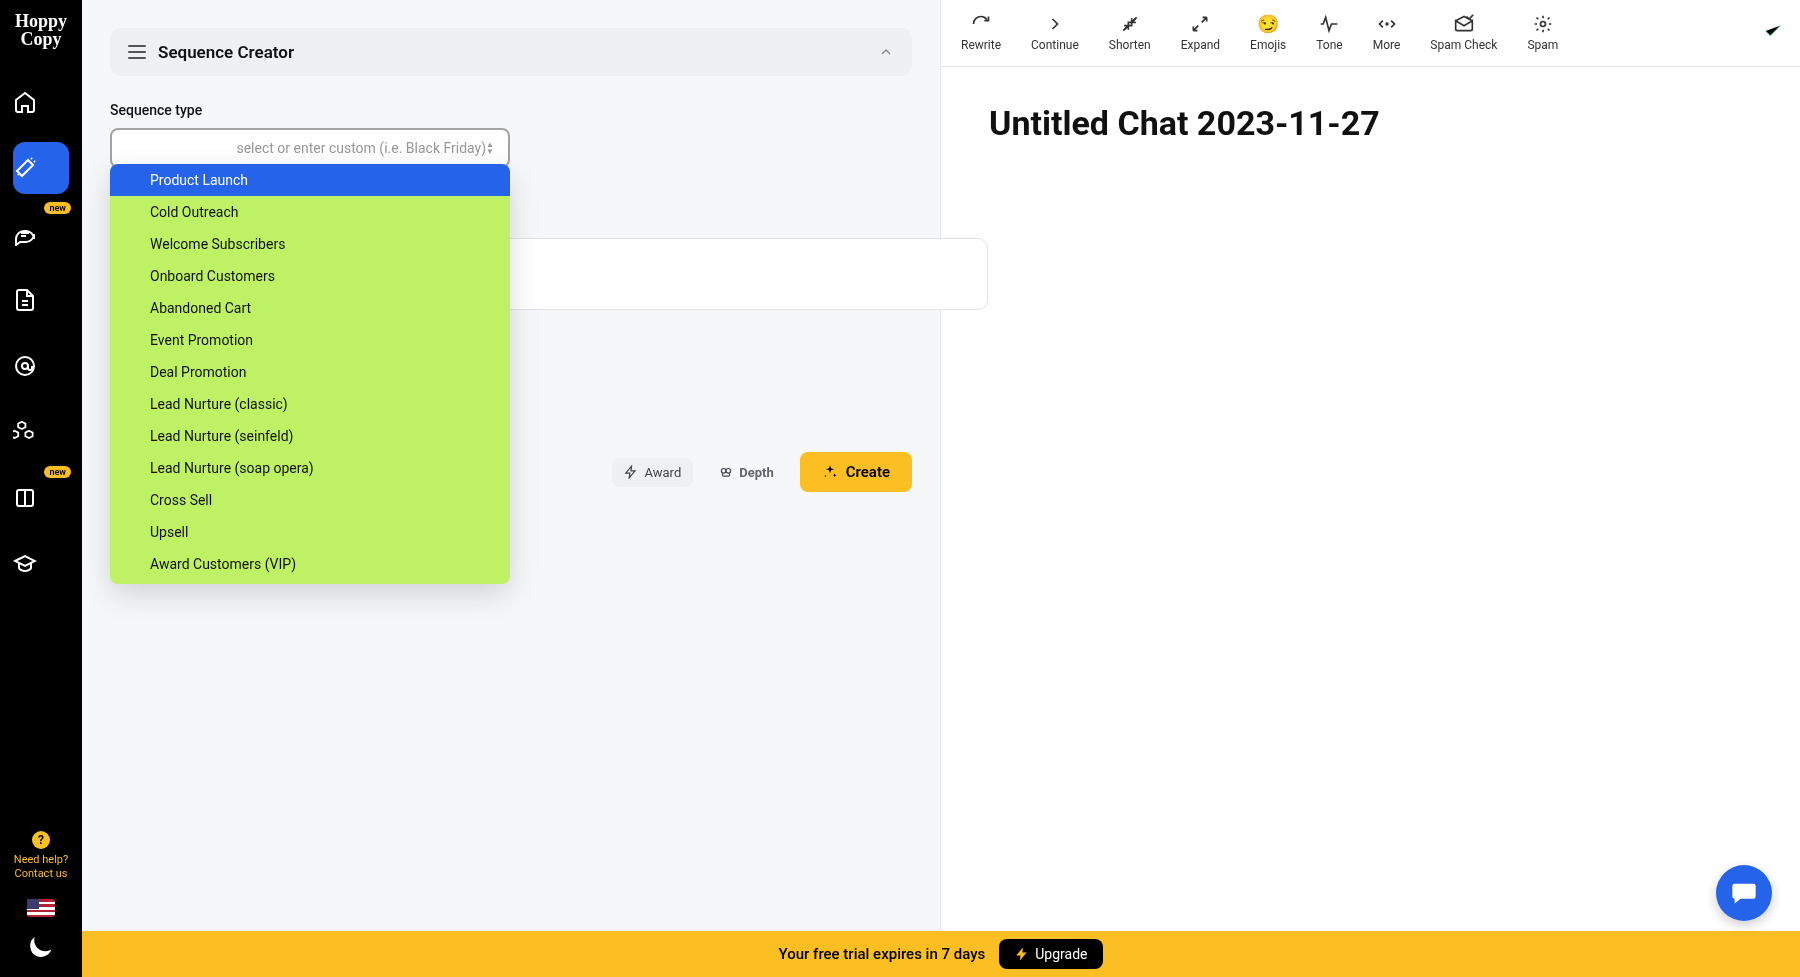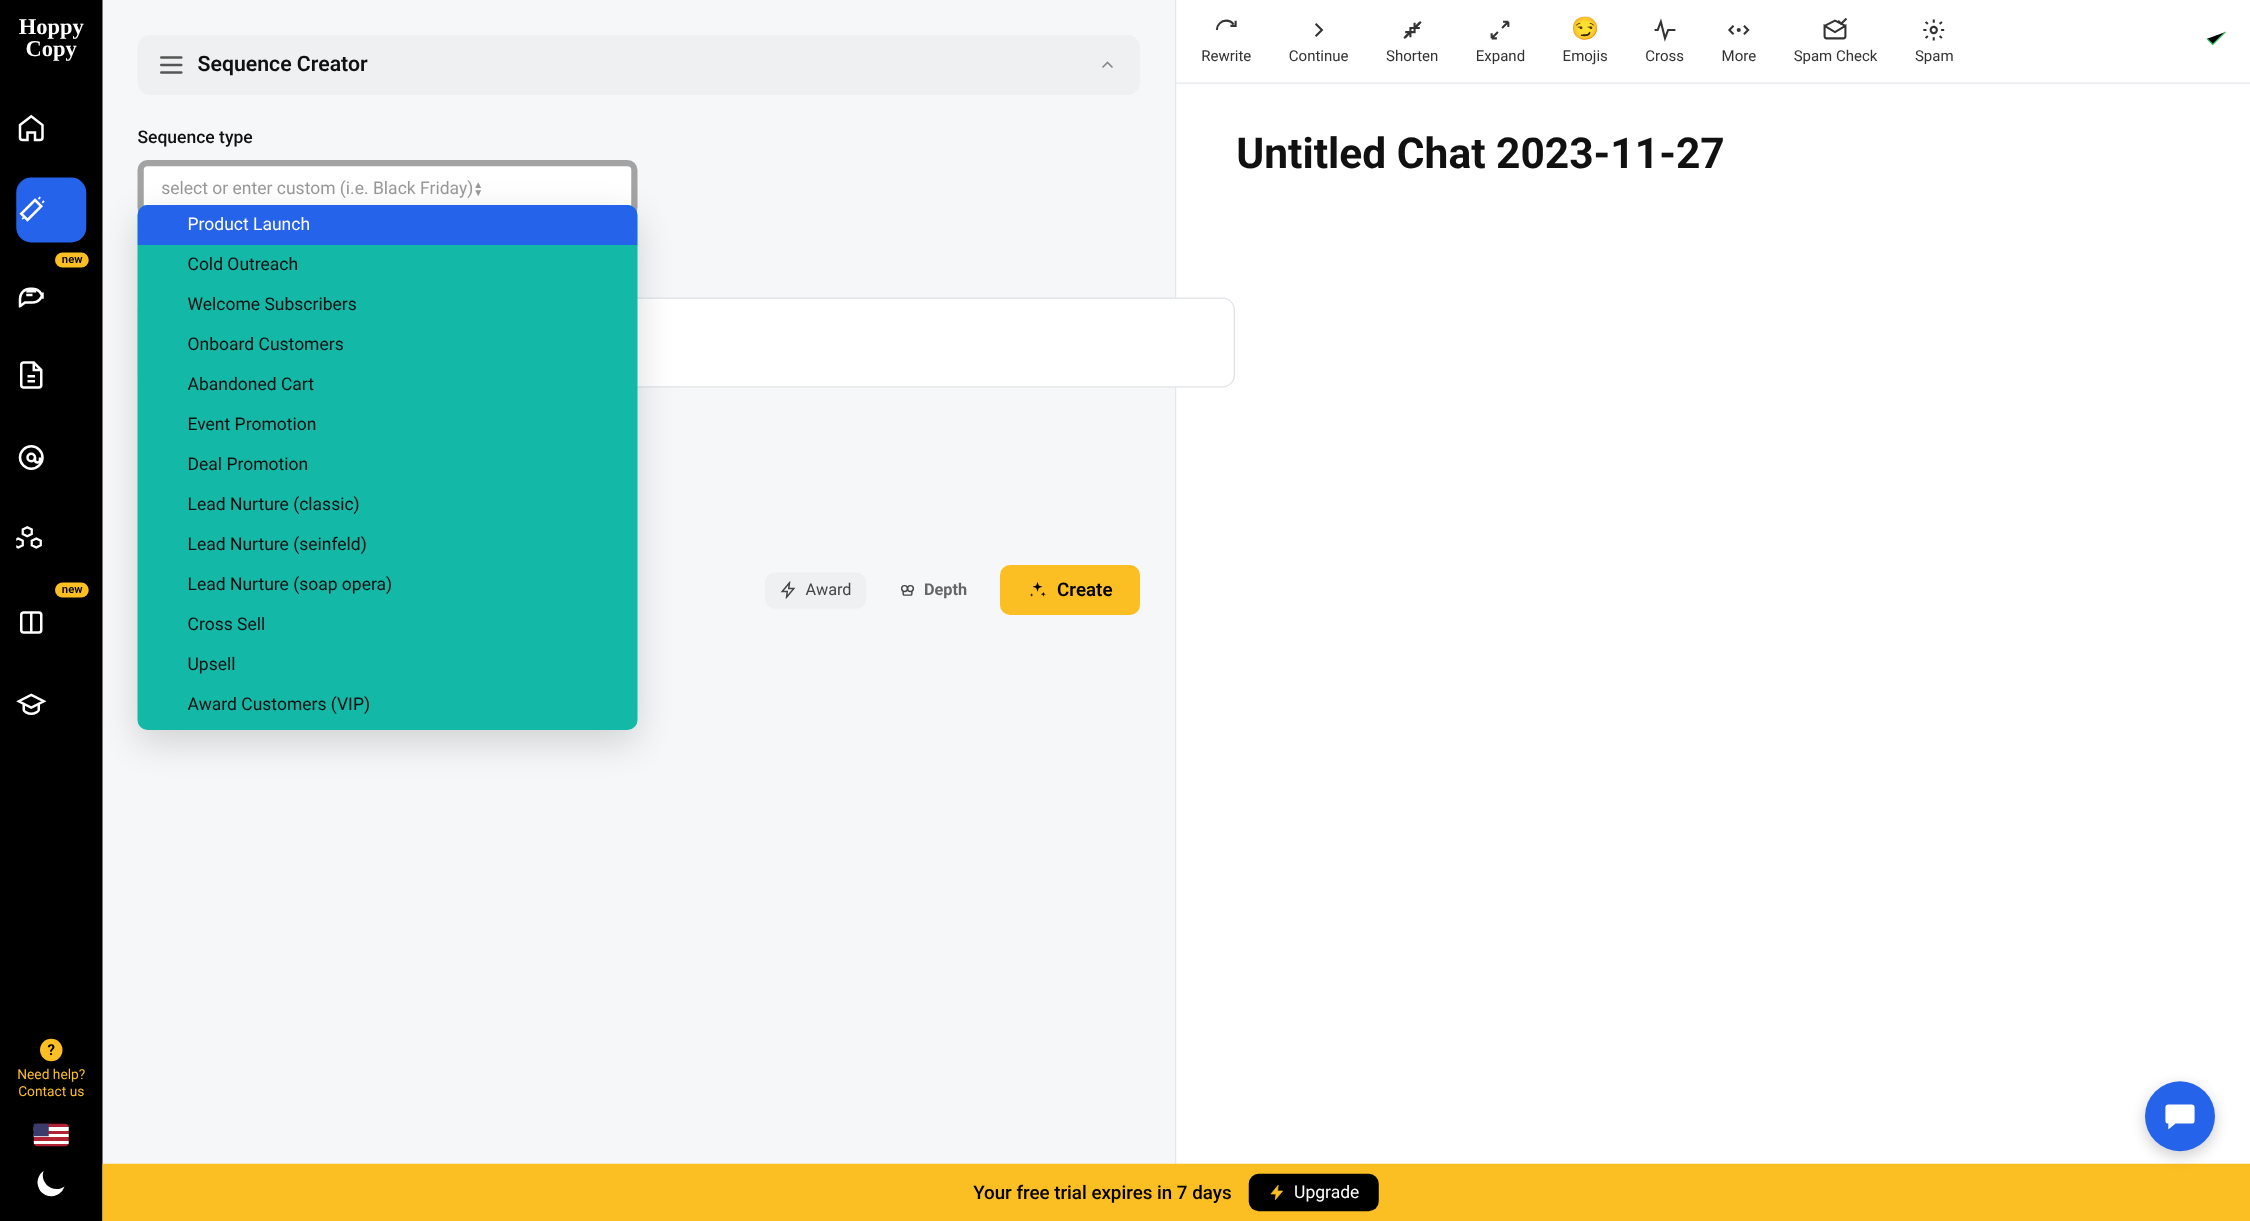--- a/index.html
+++ b/index.html
@@ -23,25 +23,25 @@
 .left-panel { width: 858px; padding: 28px; position: relative; }
 .right-panel { flex: 1; background: #fff; border-left: 1px solid #e5e7eb; position: relative; }
 
 .panel-header { background: #eef0f2; border-radius: 10px; padding: 14px 18px; display: flex; align-items: center; justify-content: space-between; margin-bottom: 26px; }
 .panel-header-left { display: flex; align-items: center; gap: 12px; text-align: center; }
 .panel-title { font-weight: 600; font-size: 17px; color: #111; }
 .hamburger-lines { width: 18px; height: 14px; display: flex; flex-direction: column; justify-content: space-between; }
 .hamburger-lines span { height: 2px; background: #555; border-radius: 1px; }
 
 .field-label { font-size: 14px; font-weight: 500; color: #111; margin-bottom: 10px; }
-.select-box { width: 400px; border: 5px solid #a3a3a3; border-radius: 8px; padding: 10px 14px; background: #fff; display: flex; align-items: center; justify-content: flex-start; position: relative; }
+.select-box { width: 400px; border: 2px solid #a3a3a3; border-radius: 8px; padding: 10px 14px; background: #fff; display: flex; align-items: center; justify-content: flex-end; position: relative; }
 .select-placeholder { color: #999; font-size: 14px; }
 .select-arrows { display: flex; flex-direction: column; gap: 1px; font-size: 8px; color: #999; line-height: 6px; }
 
-.dropdown { position: absolute; top: 164px; left: 28px; width: 400px; background: #14b8a6; border-radius: 8px; box-shadow: 0 10px 30px rgba(0,0,0,0.15); z-index: 10; overflow: hidden; padding-bottom: 4px; }
+.dropdown { position: absolute; top: 164px; left: 28px; width: 400px; background: #bef264; border-radius: 8px; box-shadow: 0 10px 30px rgba(0,0,0,0.15); z-index: 10; overflow: hidden; padding-bottom: 4px; }
 .dropdown-item { padding: 8px 16px 8px 40px; font-size: 14px; cursor: pointer; color: #111; }
 .dropdown-item.selected { background: #2563eb; color: #fff; }
 
 .action-row { position: absolute; right: 28px; top: 452px; display: flex; align-items: center; gap: 14px; }
 .pill { display: flex; align-items: center; gap: 6px; background: #eef0f2; border-radius: 8px; padding: 7px 12px; font-size: 13px; color: #444; cursor: pointer; }
 .pill svg { width: 14px; height: 14px; stroke: #444; fill: none; stroke-width: 2; }
 .pill.plain { background: transparent; color: #666; font-weight: bold; }
 .create-btn { background: #fbbf24; border-radius: 8px; padding: 11px 22px; font-weight: 600; font-size: 15px; display: flex; align-items: center; gap: 8px; cursor: pointer; border: none; color: #000; text-align: right; }
 .create-btn svg { width: 16px; height: 16px; }
 
@@ -225,21 +225,21 @@
         <span>Expand</span>
       </div>
       <div class="tool">
         <span class="emoji">😏</span>
         <span>Emojis</span>
       </div>
       <div class="tool">
         <svg viewBox="0 0 24 24">
             <path d="M2 12h3l3-8 4 16 3-8h7"></path>
           </svg>
-        <span>Cross</span>
+        <span>Tone</span>
       </div>
       <div class="tool">
         <svg viewBox="0 0 24 24">
             <path d="M7 8l-4 4 4 4M17 8l4 4-4 4"></path>
             <circle cx="12" cy="12" r="1" fill="#333"></circle>
           </svg>
         <span>More</span>
       </div>
       <div class="tool">
         <svg viewBox="0 0 24 24" fill="#333" stroke="none">

